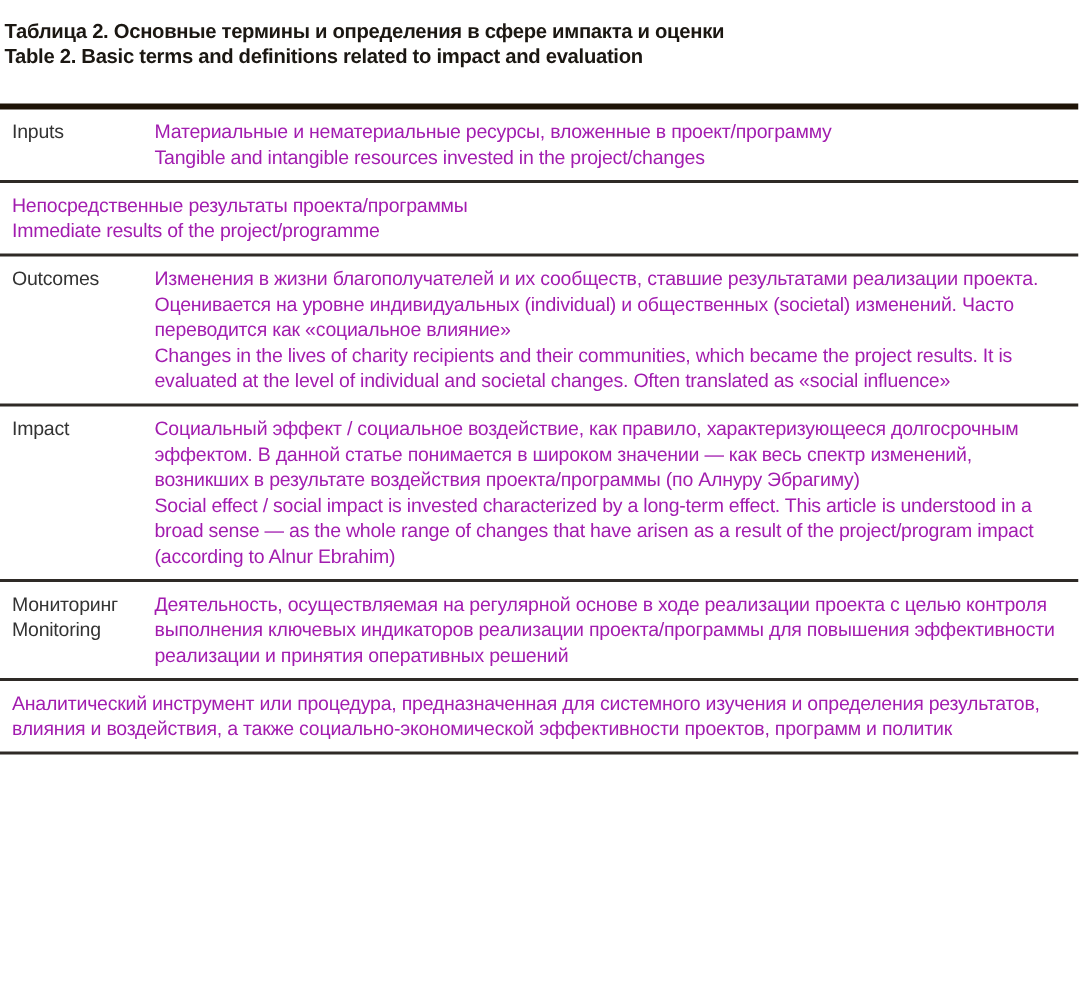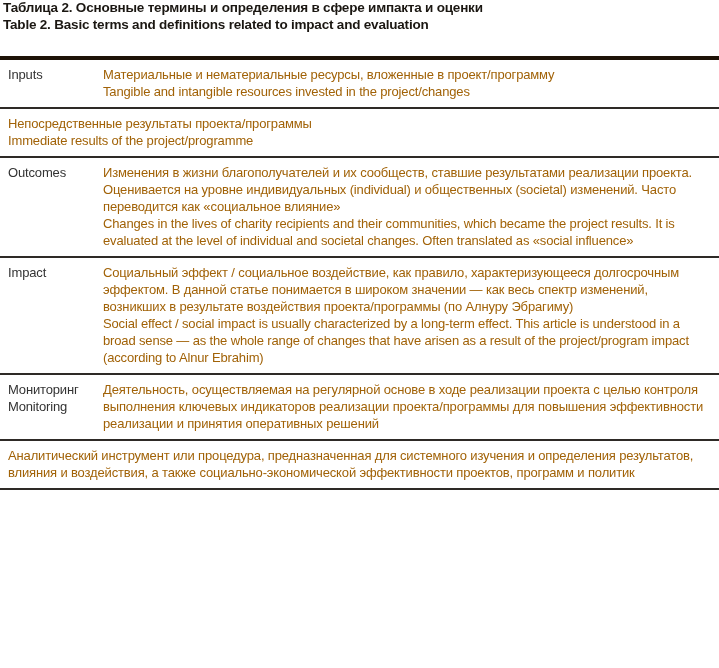--- a/index.html
+++ b/index.html
@@ -5,21 +5,21 @@
   * { margin: 0; padding: 0; box-sizing: border-box; }
   html, body {
     width: 719px; height: 668px;
     background: #ffffff;
     font-family: "Liberation Sans", "DejaVu Sans", sans-serif;
     color: #2f2f2f;
     overflow: hidden;
   }
   .page {
     width: 719px; height: 668px;
-    padding-top: 0;
+    padding-top: 13px;
     position: relative;
   }
   .caption {
     padding-left: 3px;
     font-weight: 700;
     font-size: 13.5px;
     line-height: 16.5px;
     color: #1b1712;
     letter-spacing: -0.2px;
   }
@@ -35,21 +35,21 @@
   }
   .cell { font-size: 13px; line-height: 17px; letter-spacing: -0.15px; }
   .term {
     flex: 0 0 95px;
     width: 95px;
     color: #333333;
   }
   .def {
     flex: 1;
     padding-right: 4px;
-    color: #a16207;
+    color: #a21caf;
   }
   .term-line, .def-ru, .def-en { white-space: normal; }
 </style>
 </head>
 <body>
 
 <div class="page">
 
   <div class="caption">
     <div class="caption-line">Таблица 2. Основные термины и определения в сфере импакта и оценки</div>
@@ -87,21 +87,21 @@
       </div>
     </div>
 
     <div class="trow">
       <div class="cell term">
         <div class="term-line">Impact</div>
         <div class="term-line"></div>
       </div>
       <div class="cell def">
         <div class="def-ru">Социальный эффект / социальное воздействие, как правило, характеризующееся долгосрочным эффектом. В данной статье понимается в широком значении — как весь спектр изменений, возникших в результате воздействия проекта/программы (по Алнуру Эбрагиму)</div>
-        <div class="def-en">Social effect / social impact is usually characterized by a long-term effect. This article is understood in a broad sense — as the whole range of changes that have arisen as a result of the project/program impact (according to Alnur Ebrahim)</div>
+        <div class="def-en">Social effect / social impact is invested characterized by a long-term effect. This article is understood in a broad sense — as the whole range of changes that have arisen as a result of the project/program impact (according to Alnur Ebrahim)</div>
       </div>
     </div>
 
     <div class="trow">
       <div class="cell term">
         <div class="term-line">Мониторинг</div>
         <div class="term-line">Monitoring</div>
       </div>
       <div class="cell def">
         <div class="def-ru">Деятельность, осуществляемая на регулярной основе в ходе реализации проекта с целью контроля выполнения ключевых индикаторов реализации проекта/программы для повышения эффективности реализации и принятия оперативных решений</div>

